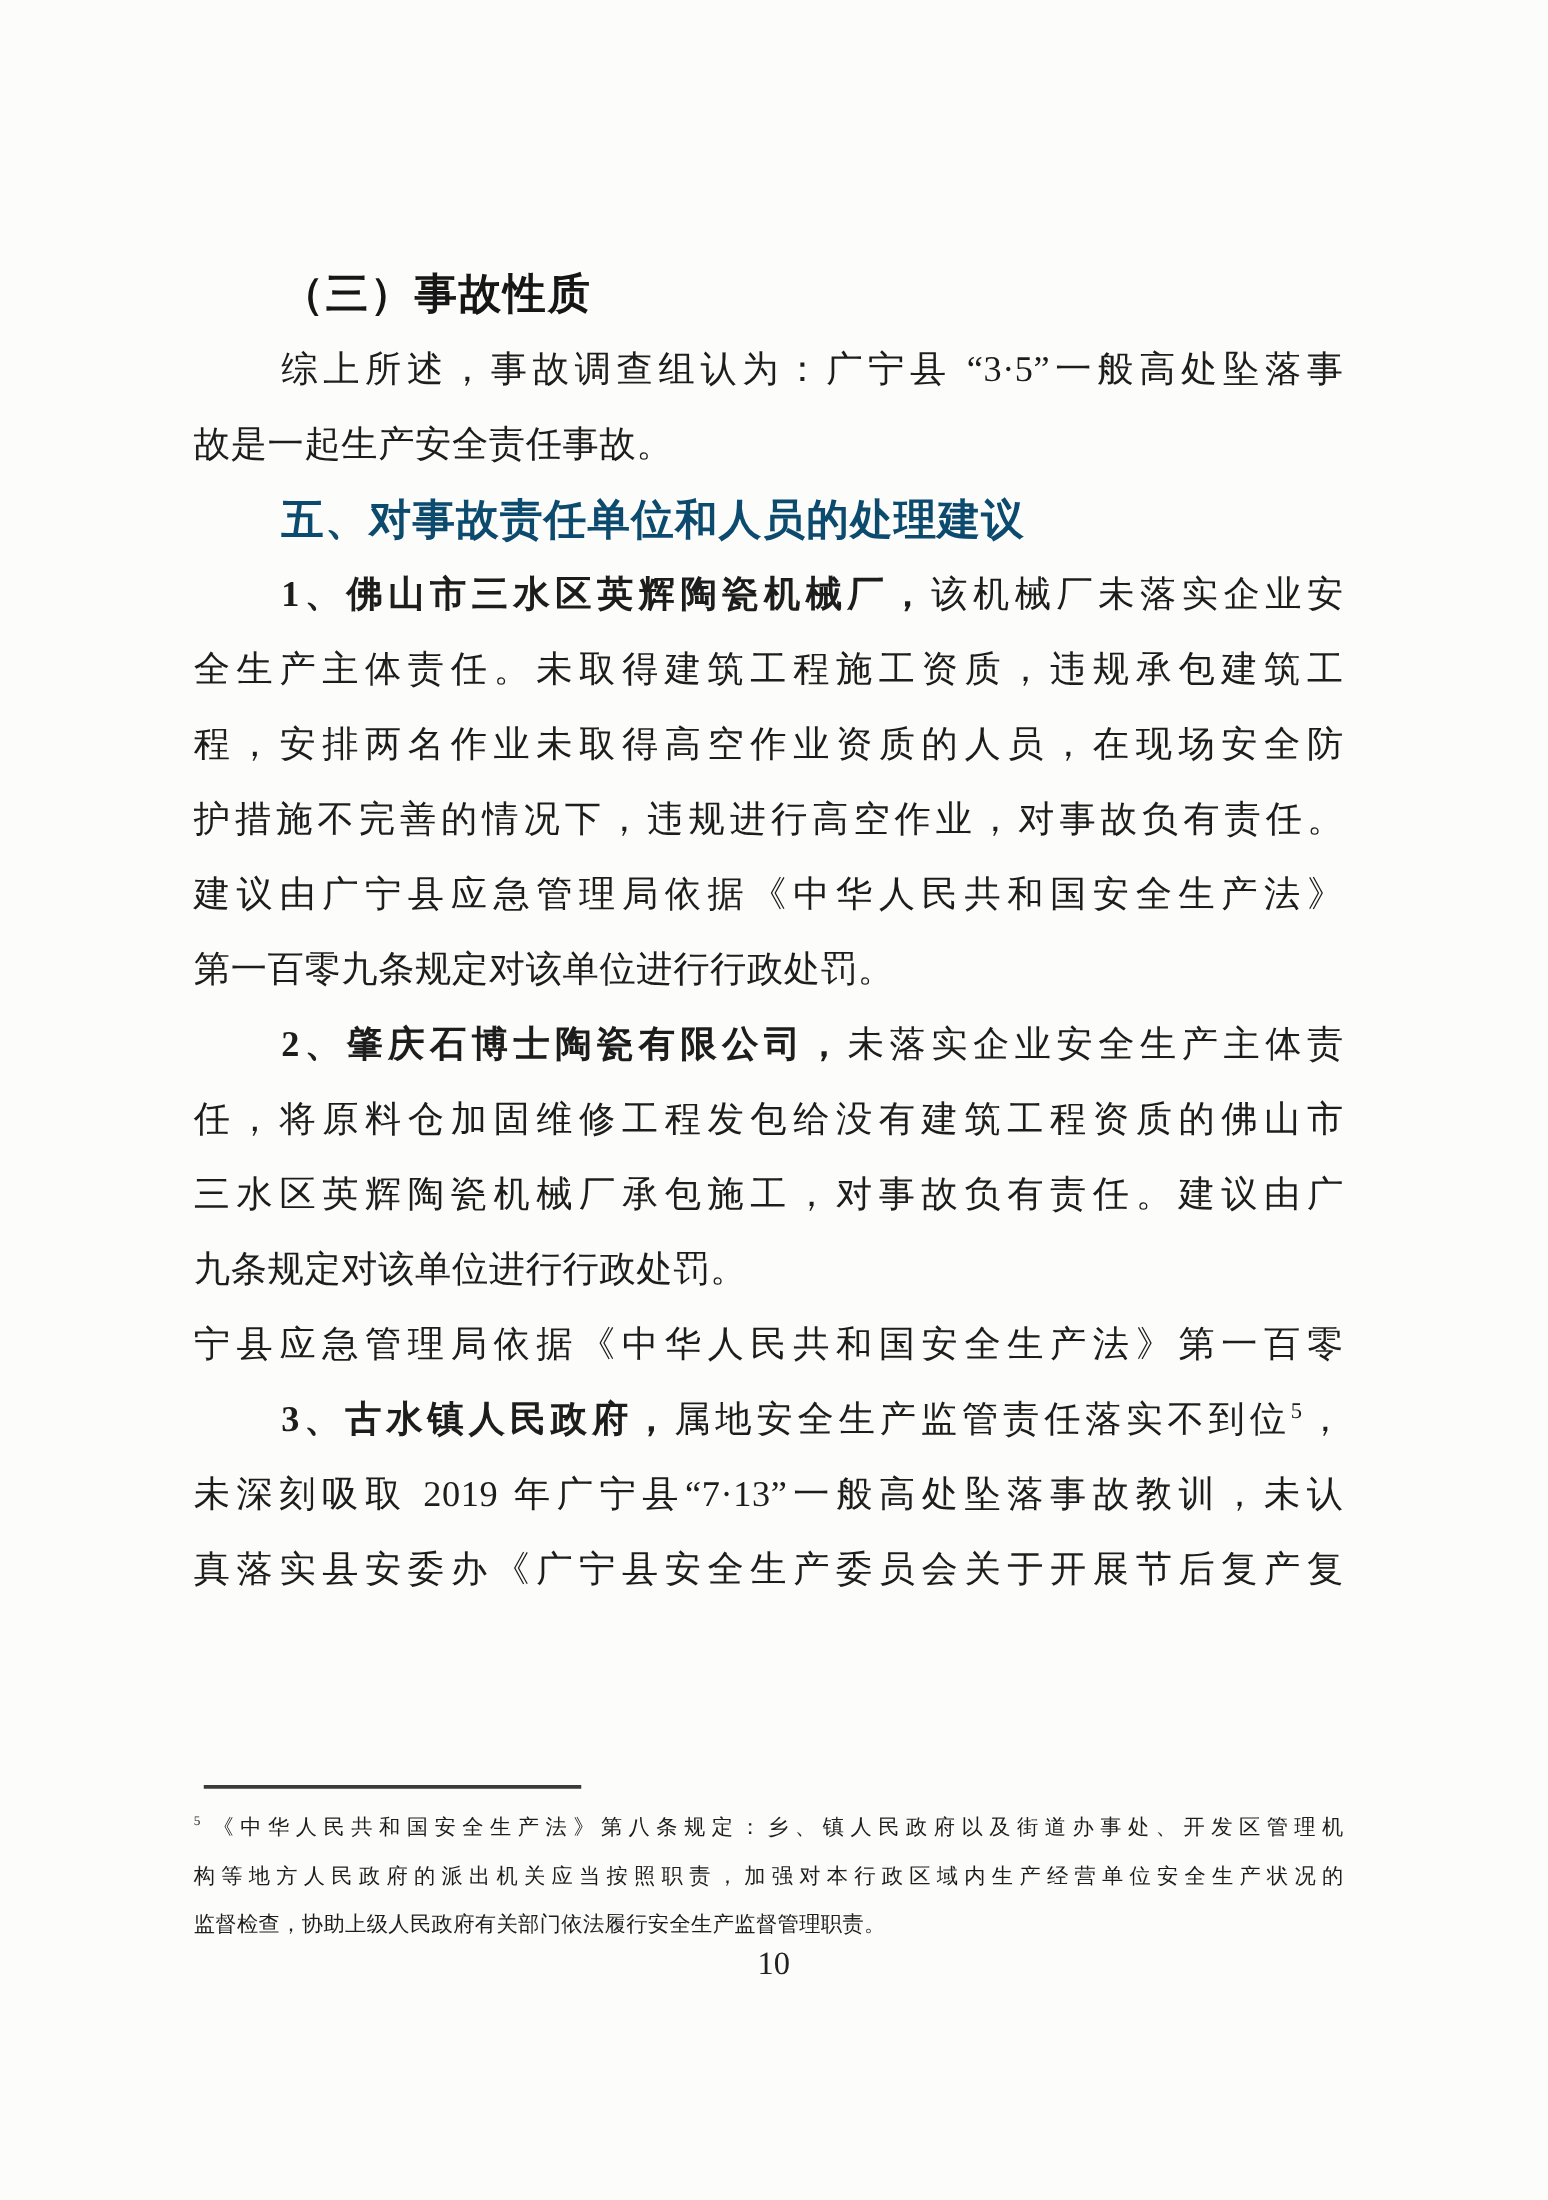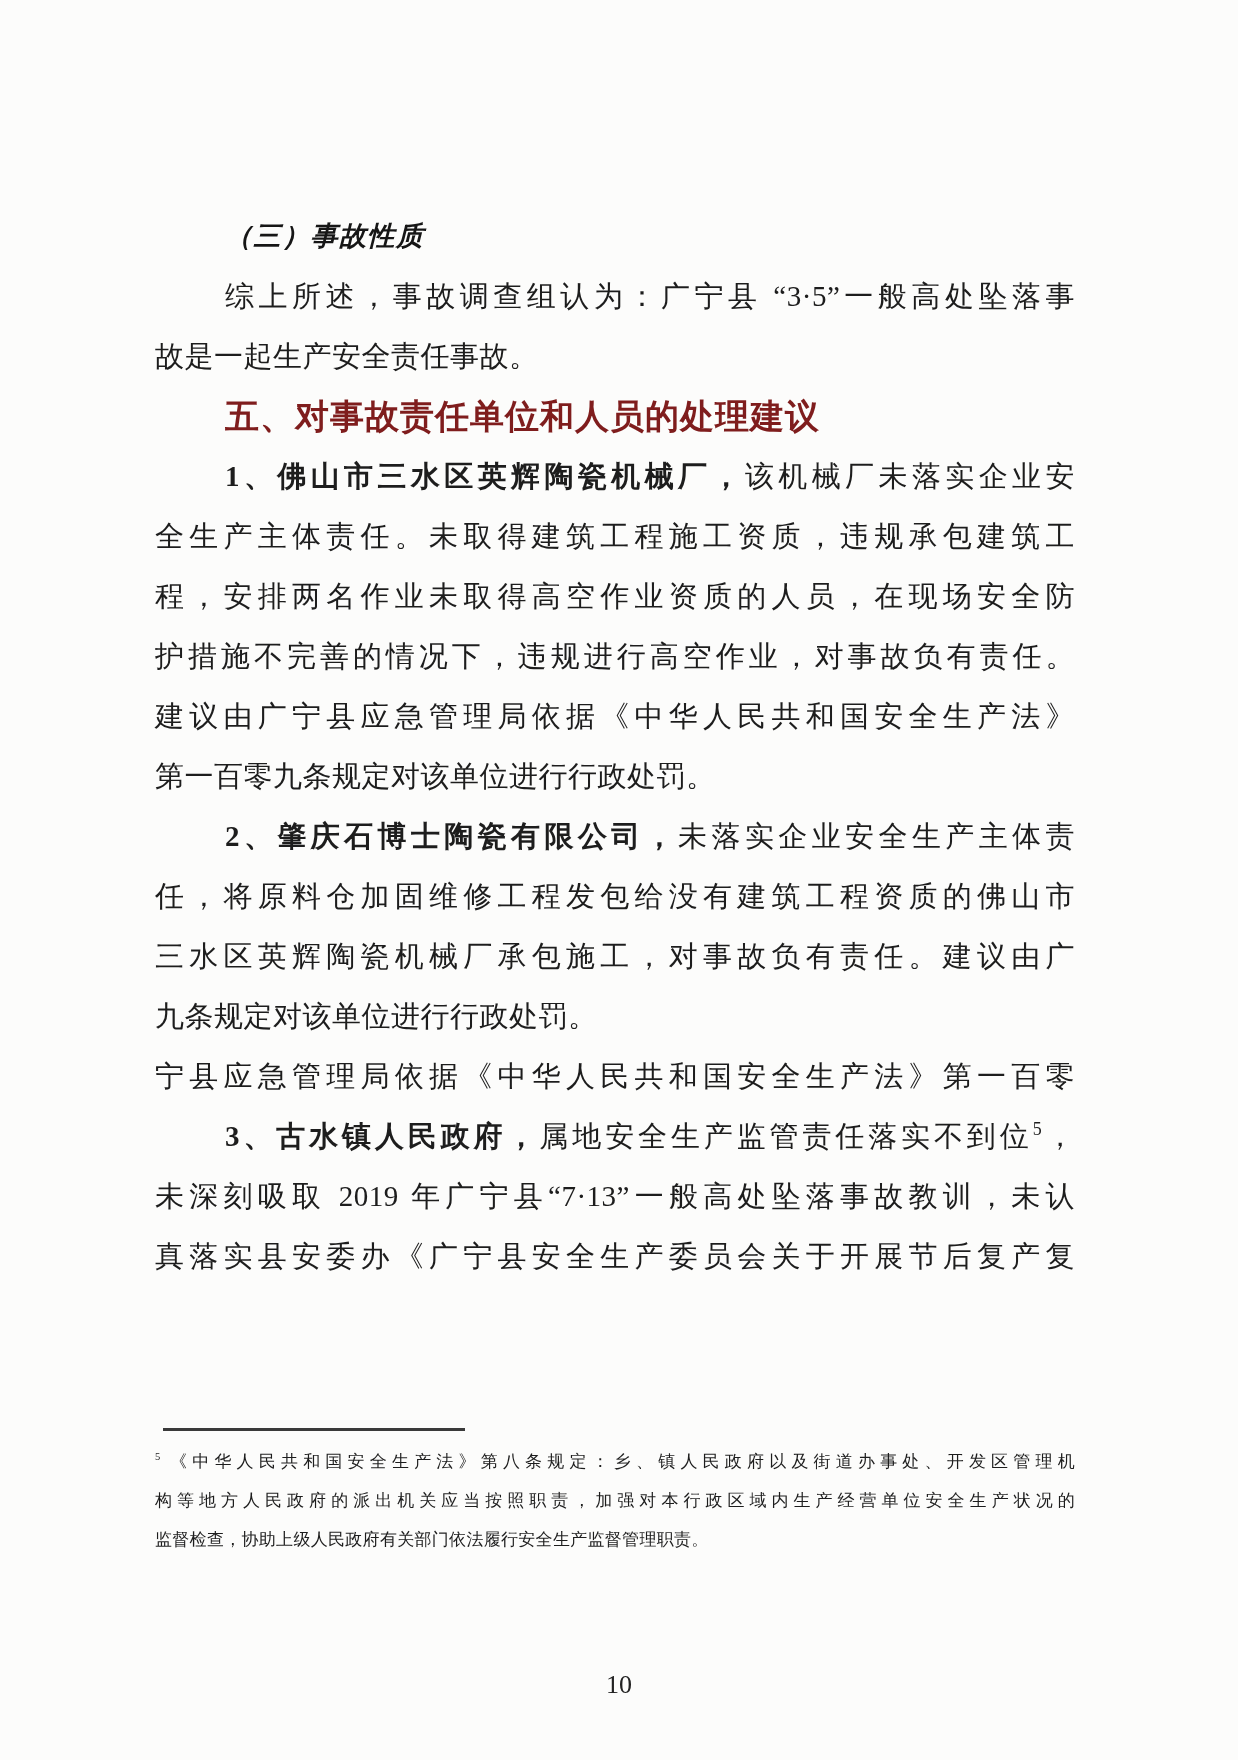--- a/index.html
+++ b/index.html
@@ -28,28 +28,27 @@
   .line.just {
     text-align: justify;
     text-align-last: justify;
     text-justify: inter-character;
   }
   .line.h1 {
     font-family: "Liberation Sans", "DejaVu Sans", sans-serif;
     font-weight: 700;
     font-size: 34px;
     letter-spacing: 1px;
-    color: #7f1d1d;
+    color: #0c4a6e;
   }
   .line.h2 {
     font-weight: 700;
-    font-size: 27px;
+    font-size: 34px;
     letter-spacing: 1.5px;
     color: #161616;
-    font-style: italic;
   }
   .line b { font-weight: 700; }
   .line sup, .fn-line sup {
     font-size: 0.62em;
     vertical-align: super;
     line-height: 0;
   }
   .footnote {
     position: absolute;
     left: 155px;
@@ -68,21 +67,21 @@
     line-height: 39px;
     letter-spacing: 0.3px;
   }
   .fn-line.just {
     text-align: justify;
     text-align-last: justify;
     text-justify: inter-character;
   }
   .page-num {
     position: absolute;
-    top: 1670px;
+    top: 1556px;
     left: 0;
     width: 100%;
     text-align: center;
     font-size: 26px;
     color: #222;
   }
 </style>
 </head>
 <body>
 

